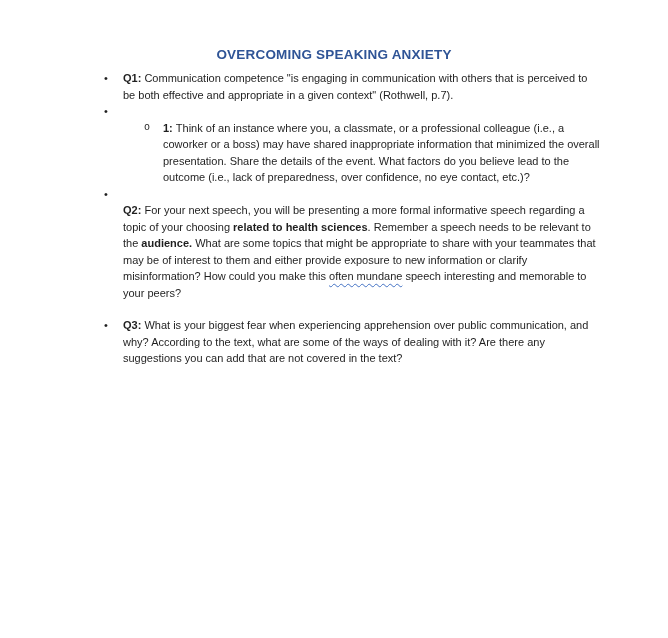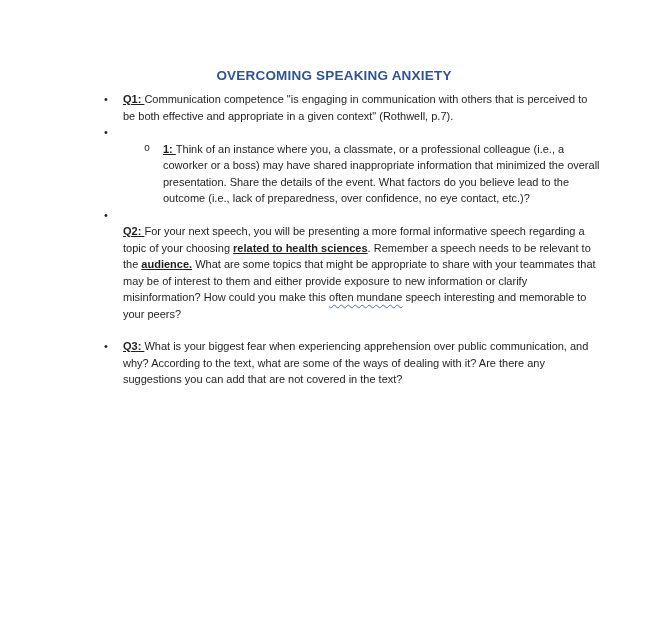--- a/index.html
+++ b/index.html
@@ -8,21 +8,21 @@
     background: #ffffff;
     width: 668px;
     height: 638px;
     overflow: hidden;
     font-family: "Liberation Sans", sans-serif;
   }
   .page {
     width: 668px;
     height: 638px;
     box-sizing: border-box;
-    padding-top: 68px;
+    padding-top: 47px;
   }
   .doc-title {
     margin: 0 0 8px 0;
     text-align: center;
     font-size: 13.5px;
     font-weight: bold;
     letter-spacing: 0.2px;
     color: var(--title-color, #2F5496);
   }
   .doc-body {
@@ -40,21 +40,21 @@
   .para.level2 { margin-left: 40px; width: 458px; }
   .para.gap-before { margin-top: 16px; }
   .marker {
     flex: 0 0 19px;
     user-select: none;
   }
   .marker.disc { font-size: 11px; }
   .marker.circle { font-size: 10px; font-family: "Liberation Mono", monospace; }
   .marker.none { }
   .content { flex: 1 1 auto; }
-  .run-bold { font-weight: bold; text-decoration: underline; }
+  .run-bold { font-weight: bold; }
   .run-squiggle {
     text-decoration: underline;
     text-decoration-style: wavy;
     text-decoration-color: var(--squiggle-color, #4472C4);
     text-decoration-thickness: 1px;
     text-underline-offset: 3px;
     margin-top: 38px;
   }
 </style>
 </head>

